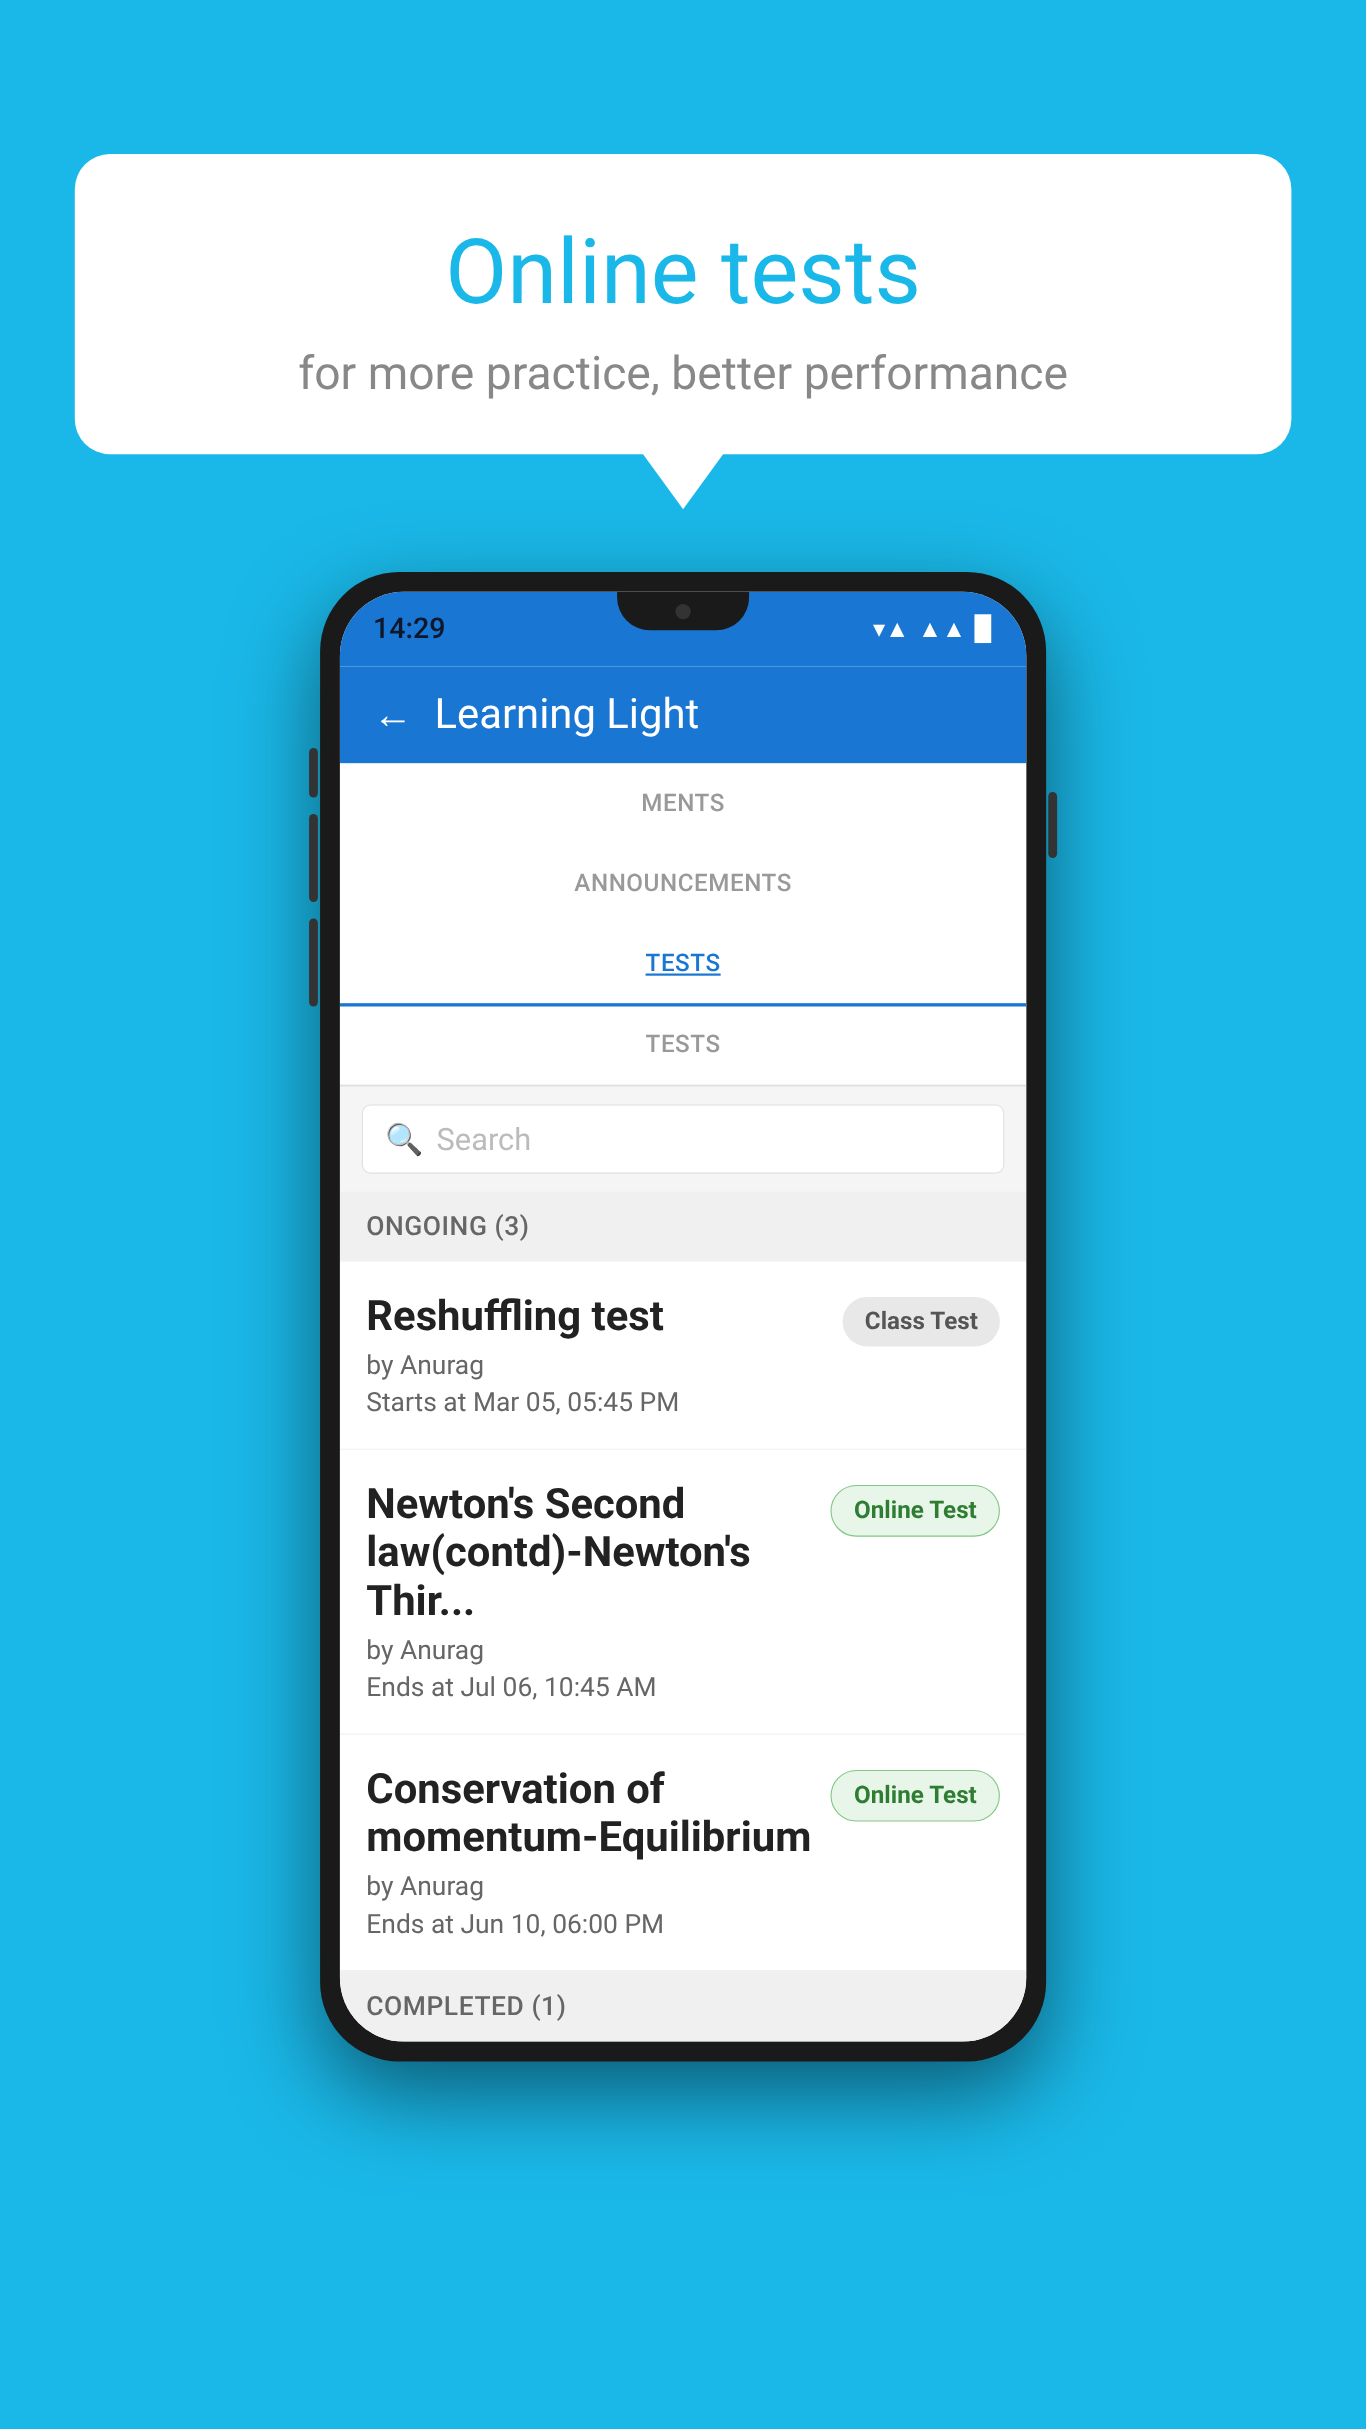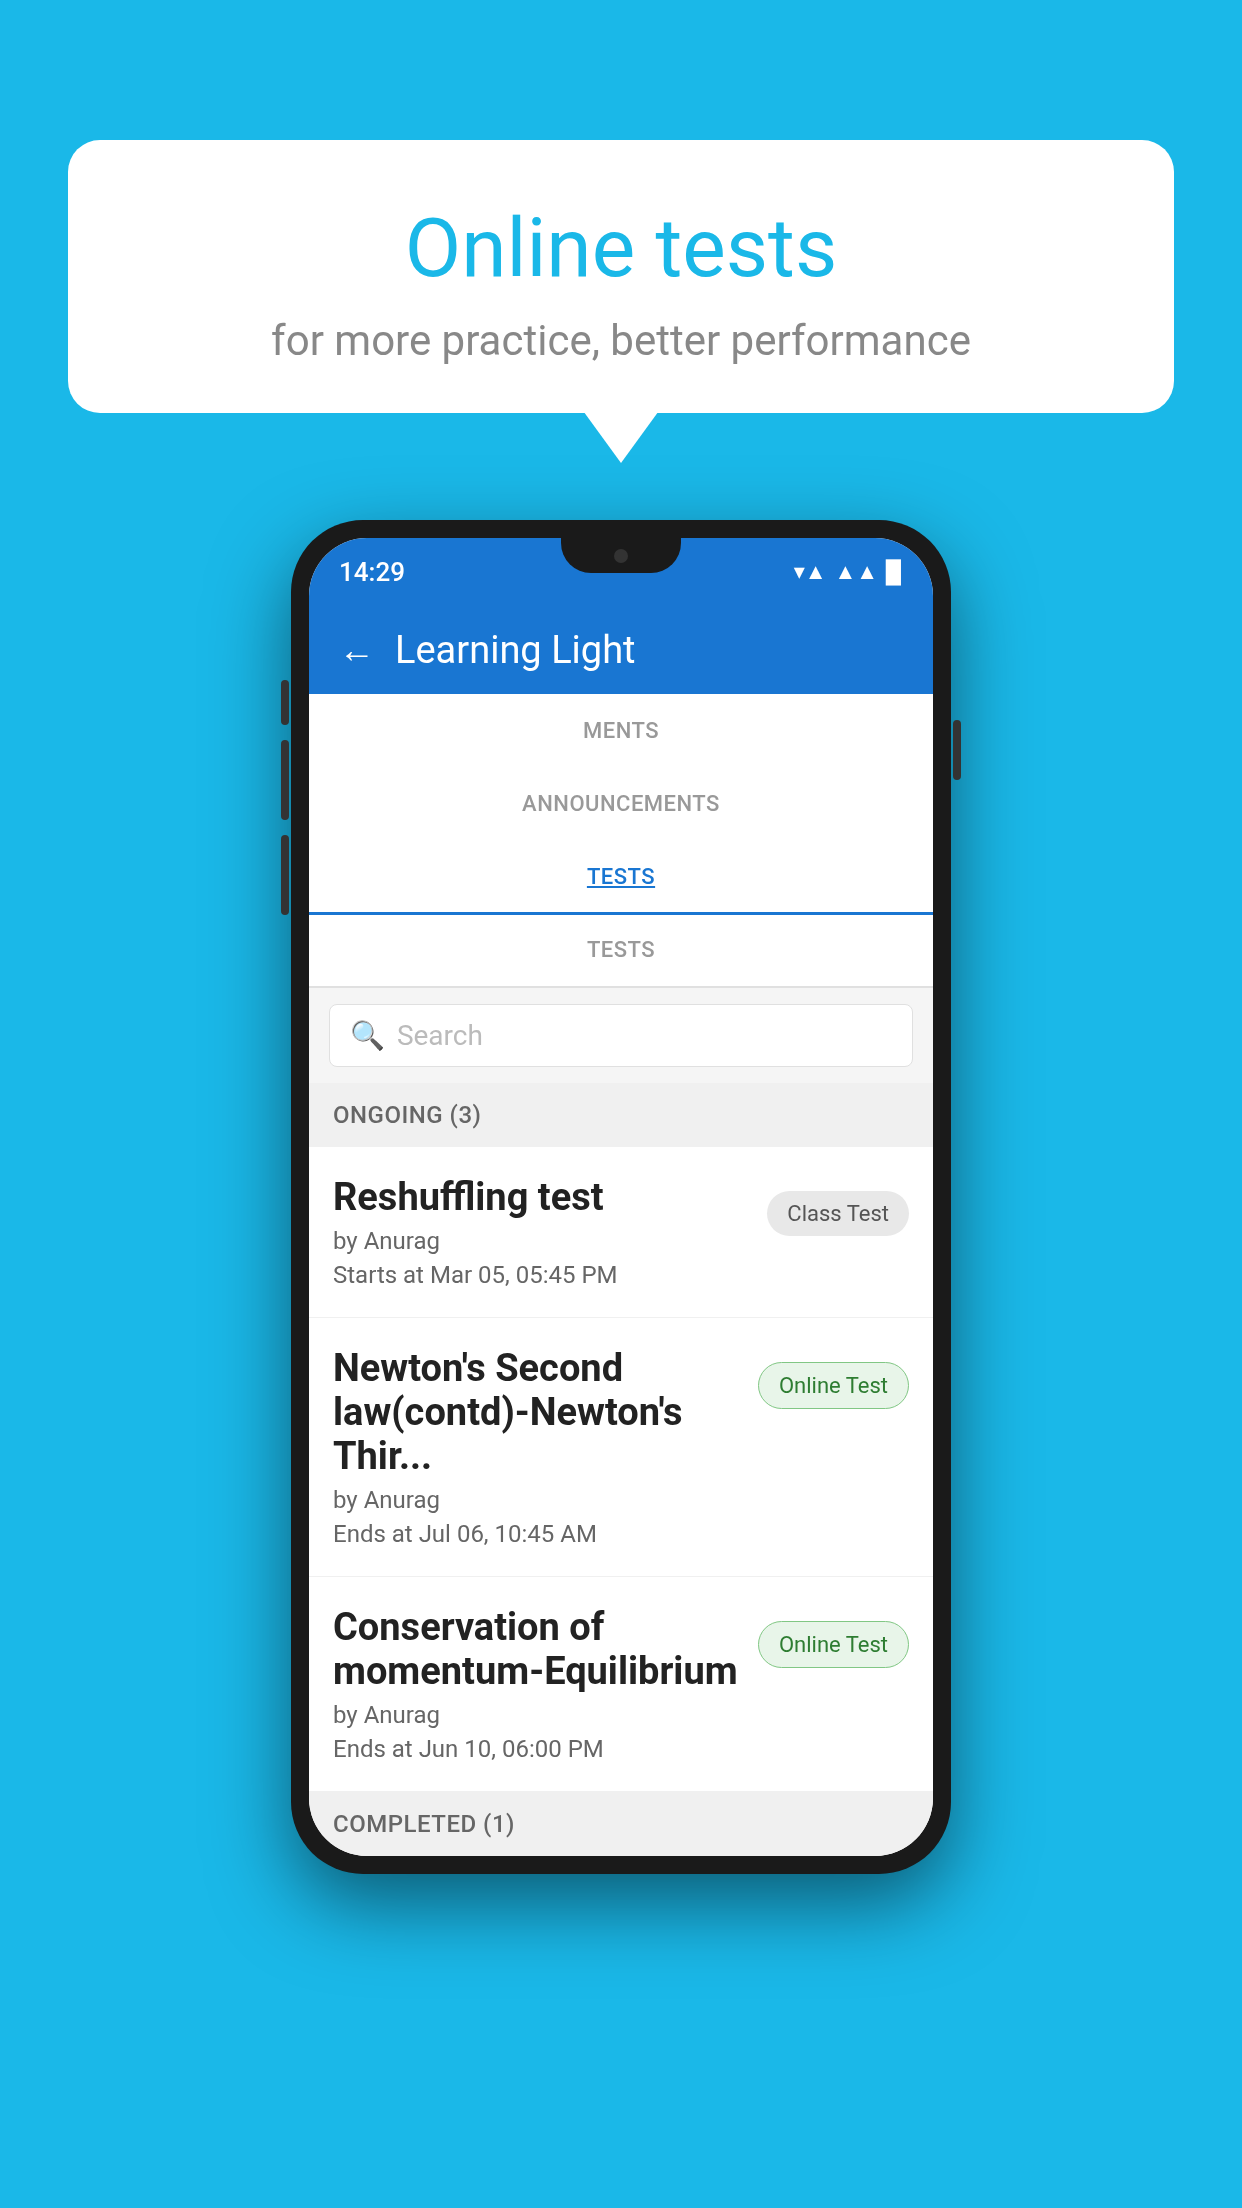--- a/index.html
+++ b/index.html
@@ -85,21 +85,21 @@
       background: #1976d2;
       height: 68px;
       display: flex;
       align-items: center;
       justify-content: space-between;
       padding: 0 30px;
       position: relative;
     }
 
     .phone-time {
-      color: #ffffff;
+      color: #0f172a;
       font-size: 26px;
       font-weight: 500;
     }
 
     .phone-notch {
       position: absolute;
       top: 0;
       left: 50%;
       transform: translateX(-50%);
       width: 120px;
@@ -255,23 +255,23 @@
 
     .test-time {
       font-size: 24px;
       color: #666;
     }
 
     .test-badge {
       padding: 10px 20px;
       border-radius: 24px;
       font-size: 22px;
-      font-weight: 400;
+      font-weight: 700;
       white-space: nowrap;
-      margin-top: 16px;
+      margin-top: 4px;
     }
 
     .badge-class {
       background: #e8e8e8;
       color: #555;
     }
 
     .badge-online {
       background: #e8f5e9;
       color: #2e7d32;

